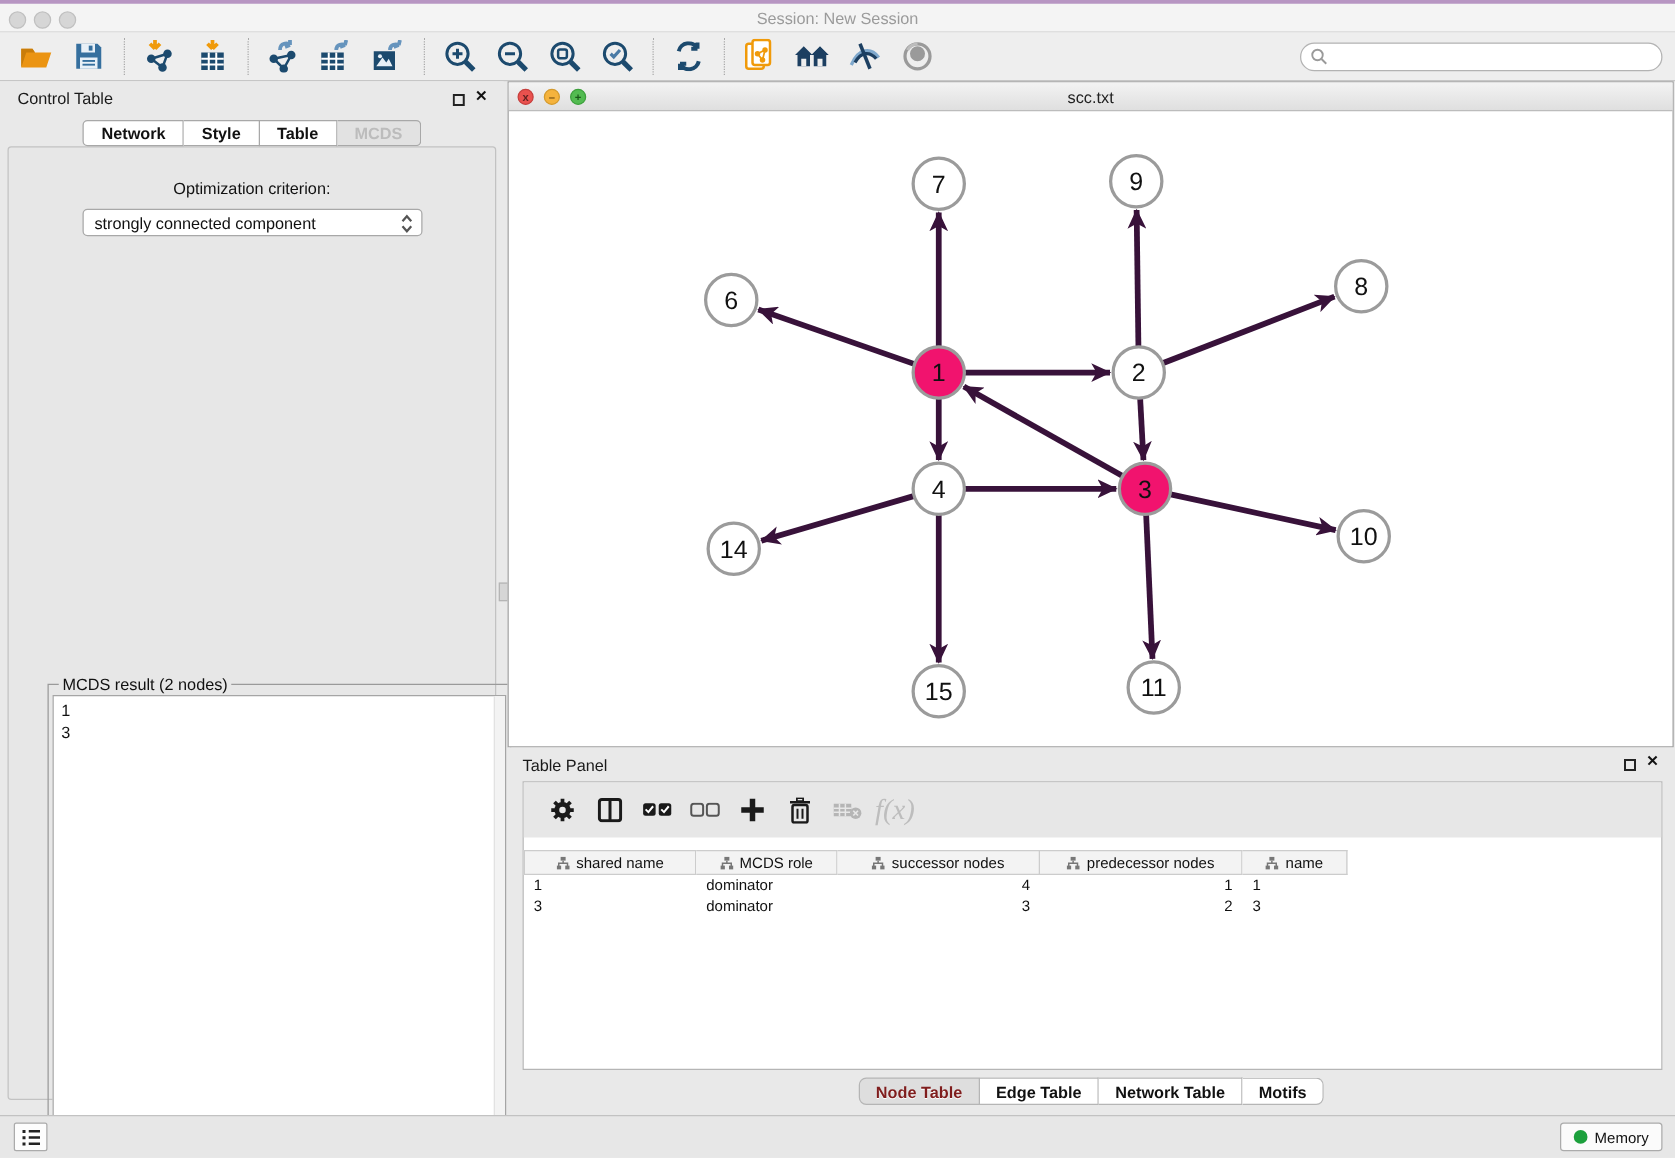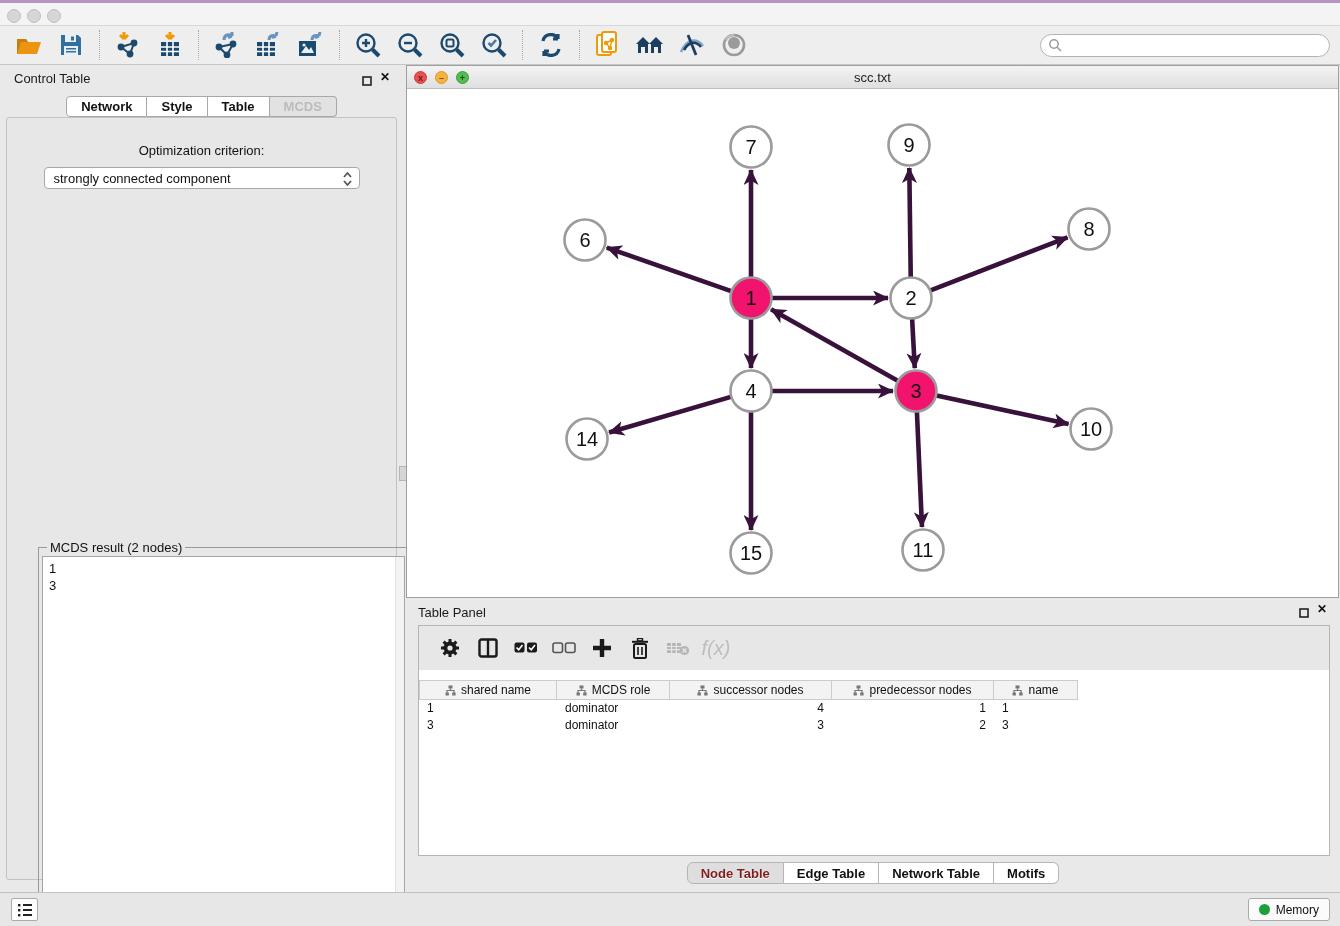--- a/index.html
+++ b/index.html
@@ -34,21 +34,21 @@
   .panel-close { position:absolute; top:5px; font-size:12px; font-weight:bold; color:#111; }
   #cp-tabs { position:absolute; left:0; right:0; top:31px; height:21px; display:flex; justify-content:center; z-index:2; }
   .cp-tab { height:21px; padding:0 14px; background:#ffffff; border:1px solid #a8a8a8; border-left:none;
     font-size:13px; font-weight:bold; color:#111; display:flex; align-items:center; }
   .cp-tab:first-child { border-left:1px solid #a8a8a8; border-radius:4px 0 0 4px; }
   .cp-tab:last-child { border-radius:0 4px 4px 0; }
   .cp-tab.disabled { background:#e2e2e2; color:#bcbcbc; font-weight:bold; }
   #cp-box { position:absolute; left:6px; right:6px; top:52px; bottom:12px;
     background:#e7e7e7; border:1px solid #c2c2c2; border-radius:3px; }
   #opt-label { margin-top:25px; text-align:center; font-size:13px; color:#111; }
-  #opt-select { margin:9px auto 0 auto; width:316px; height:22px; background:#fff;
+  #opt-select { margin:9px auto 0 auto; width:272px; height:22px; background:#fff;
     border:1px solid #a8a8a8; border-radius:4px; display:flex; align-items:center;
     font-size:13px; color:#111; padding-left:9px; position:relative; }
   #opt-select .chev { position:absolute; right:6px; top:3px; }
   #cp-buttons { margin-top:11px; display:flex; justify-content:center; gap:14px; }
   .cp-btn { height:22px; background:#fff; border:1px solid #a8a8a8; border-radius:4px;
     font-size:13px; color:#111; padding:0 16px; display:flex; align-items:center; }
   #result-box { position:absolute; left:7px; width:371px; top:429px; height:378px;
     border:1px solid #9a9a9a;margin-left:24px; }
   #result-title { position:absolute; left:8px; top:-8px; background:#e7e7e7; padding:0 3px;
     font-size:13px; color:#111; }
@@ -75,21 +75,21 @@
   #graph-svg { position:absolute; left:0; top:23px; }
 
   
   #table-panel { position:absolute; left:406px; top:598px; width:934px; height:294px; background:#e9e9e9; }
   #tp-title { position:absolute; left:12px; top:7px; font-size:13px; color:#1a1a1a; }
   #tp-box { position:absolute; left:12px; top:27px; width:912px; height:231px;
     background:#ffffff; border:1px solid #b5b5b5; }
   #tp-toolbar { position:absolute; left:0; top:0; right:0; height:44px; background:#e7e7e7;
     display:flex; align-items:center; padding-left:12px; gap:0; }
   .tp-tool { width:38px; height:36px; display:flex; align-items:center; justify-content:center; }
-  .fx { font-family:Liberation Sans, sans-serif; font-style:italic; font-size:20px; color:#bdbdbd; }
+  .fx { font-family:Liberation Serif, serif; font-style:italic; font-size:23px; color:#bdbdbd; }
   #tp-header { position:absolute; left:0; top:54px; height:20px; display:flex; }
   .th { background:#f3f3f3; border:1px solid #cccccc; border-left:none; height:20px;
     display:flex; align-items:center; justify-content:center; font-size:12px; color:#111; gap:5px; }
   .th:first-child { border-left:1px solid #cccccc; }
   #tp-rows { position:absolute; left:0; top:74px; right:0; }
   .tr { display:flex; height:17px; font-size:12px; color:#111; }
   .td { padding:1px 8px 0 8px; }
   .td.r { text-align:right; }
   #tp-tabs { position:absolute; left:0; right:0; top:264px; display:flex; justify-content:center; }
   .tp-tab { height:22px; padding:0 13px; background:#fff; border:1px solid #b5b5b5; border-left:none;
@@ -110,20 +110,21 @@
 </style>
 </head>
 <body>
 
 <div id="app">
 
   <div id="titlebar">
     <span class="tl" style="left:7px"></span>
     <span class="tl" style="left:27px"></span>
     <span class="tl" style="left:47px"></span>
+    <div id="win-title">Session: New Session</div>
   </div>
 
   <div id="toolbar">
     <div class="tb-btn">
       <svg width="27" height="22">
         <path d="M1 5 L10 5 L12 8 L25 8 L21 20 L1 20 Z" fill="#eb9412"></path>
         <path d="M1 5 L1 20 L5 8 L25 8 L12 8 L10 5 Z" fill="#c97d0a"></path>
       </svg>
     </div>
     <div class="tb-btn">

